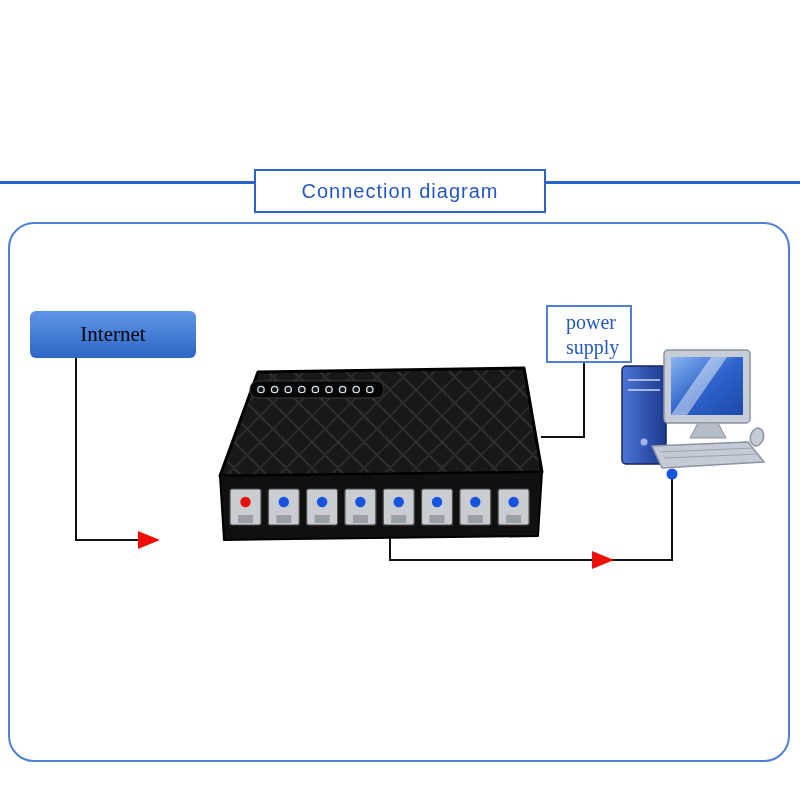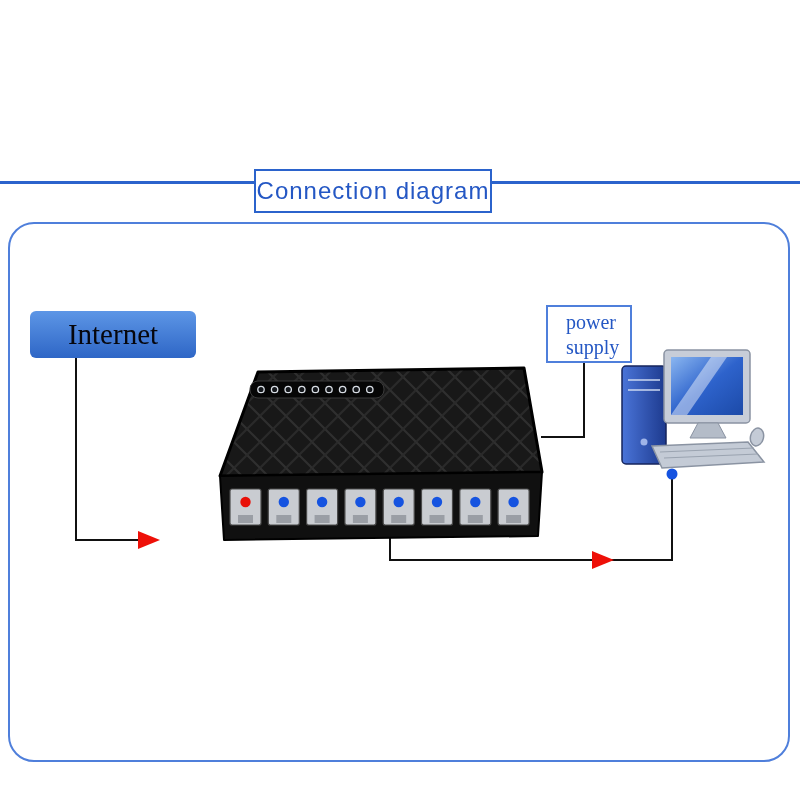--- a/index.html
+++ b/index.html
@@ -5,34 +5,34 @@
   html,body{margin:0;padding:0;}
   body{
     width:800px;height:800px;background:#ffffff;position:relative;overflow:hidden;
     font-family:"Liberation Sans",sans-serif;
   }
   .stage{position:absolute;left:0;top:0;width:800px;height:800px;}
   .header-line{
     position:absolute;left:0;top:181px;width:800px;height:3px;background:#2b63cc;
   }
   .title-box{
-    position:absolute;left:254px;top:169px;width:238px;height:44px;
+    position:absolute;left:254px;top:169px;width:292px;height:44px;
     background:#ffffff;border:2px solid #2b63cc;box-sizing:border-box;
     display:flex;align-items:center;justify-content:center;
-    font-size:24px;color:#2457c4;letter-spacing:1px;
+    font-size:20px;color:#2457c4;letter-spacing:1px;
   }
   .frame{
     position:absolute;left:8px;top:222px;width:782px;height:540px;
     border:2px solid #4f7fdb;border-radius:26px;box-sizing:border-box;
   }
   .internet-box{
     position:absolute;left:30px;top:311px;width:166px;height:47px;border-radius:6px;
     background:linear-gradient(180deg,#5d96e6,#2e66c6);
     display:flex;align-items:center;justify-content:center;
-    font-family:"Liberation Serif",serif;font-size:29px;color:#06060c;
+    font-family:"Liberation Serif",serif;font-size:21px;color:#06060c;
   }
   .power-box{
     position:absolute;left:546px;top:305px;width:86px;height:58px;
     border:2px solid #4f7fdb;background:#ffffff;box-sizing:border-box;
     font-family:"Liberation Serif",serif;font-size:20px;color:#2457c4;
     line-height:1.25;padding:3px 0 0 18px;
   }
   .diagram-svg{position:absolute;left:0;top:0;width:800px;height:800px;}
 </style>
 </head>

